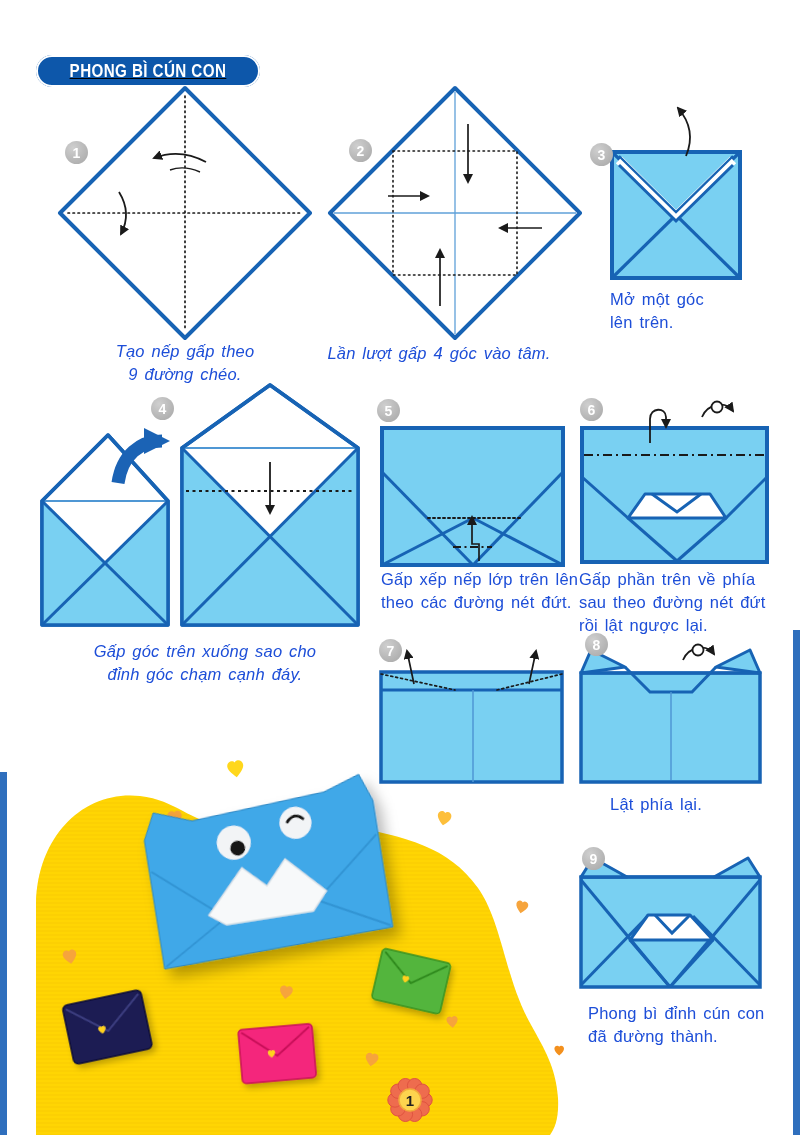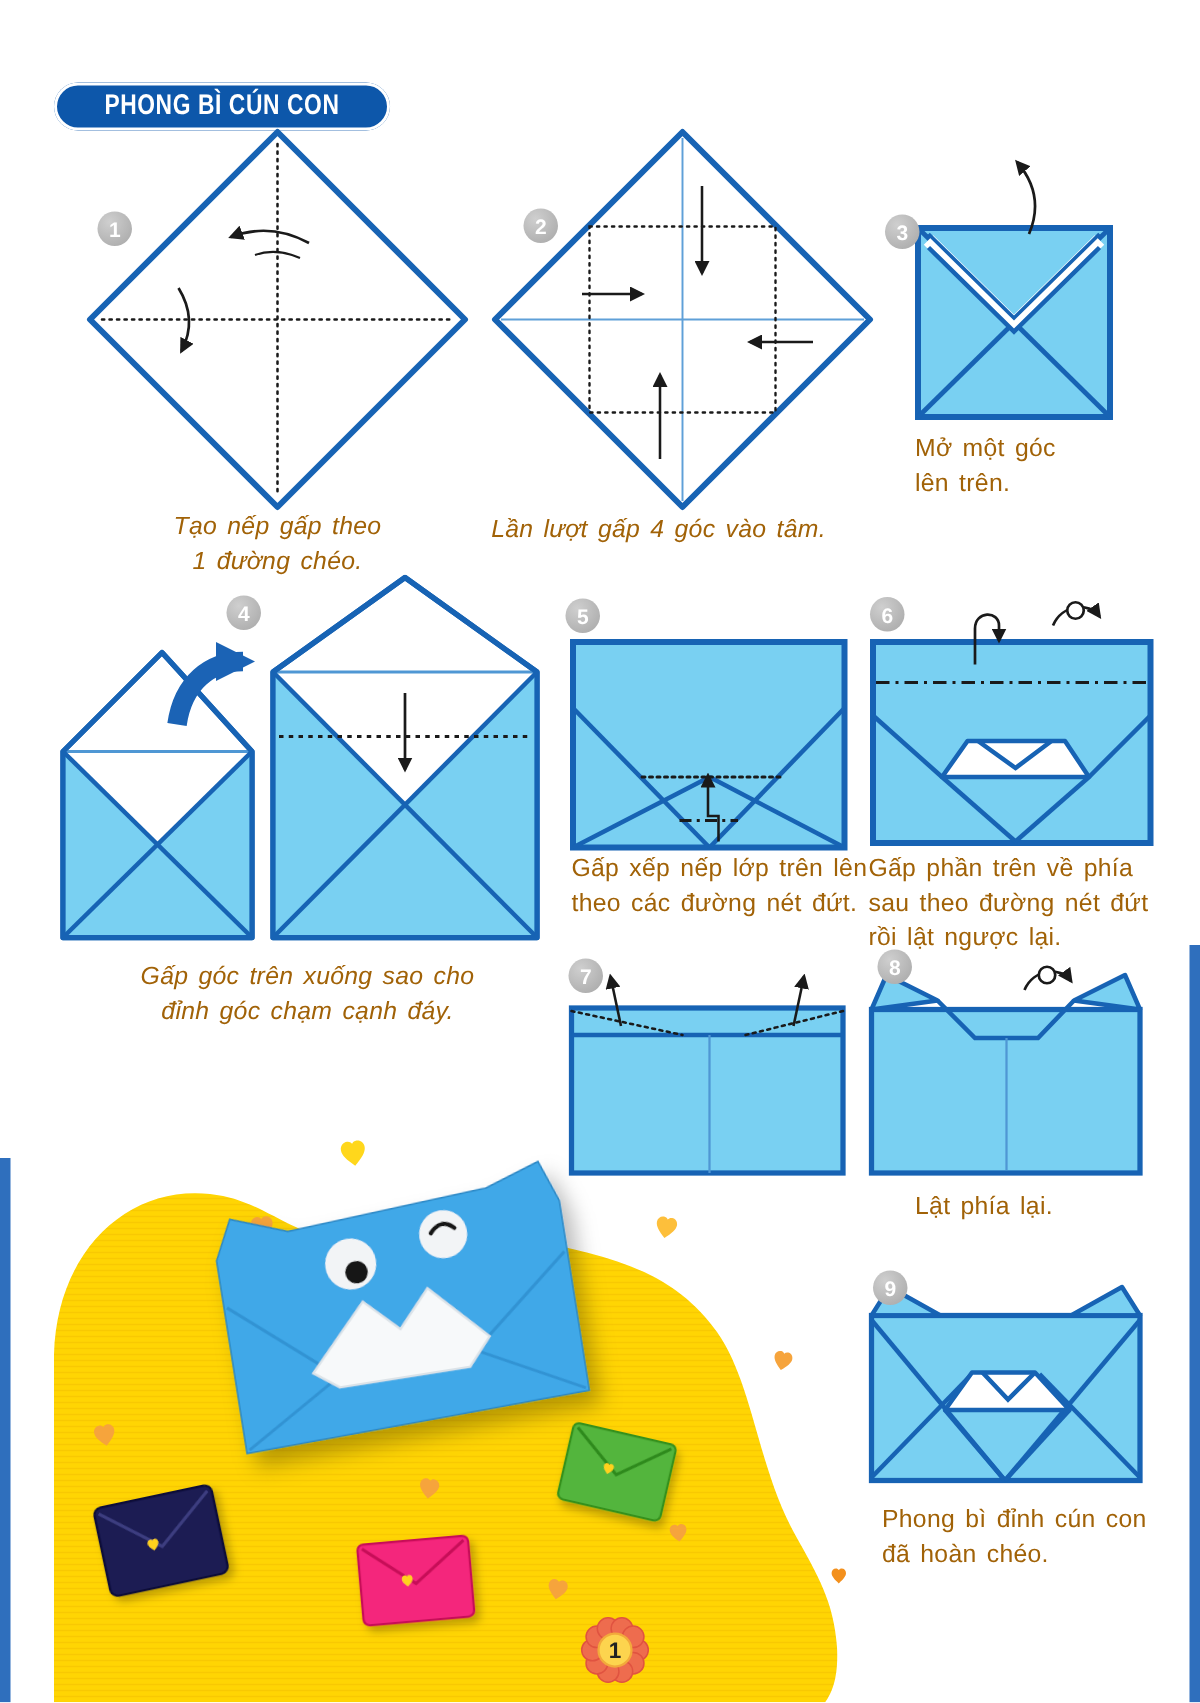--- a/index.html
+++ b/index.html
@@ -1,27 +1,27 @@
 <!DOCTYPE html>
 <html style="--title_bg: #0d57aa; --paper: #79d0f2; --outline: #1763b4; --badge: #a6a6a6; --photo_yellow: #ffd503; --heart_orange: #f6a43c; --heart_yellow: #ffd71c; --puppy_blue: #3fa8e8; --envelope_navy: #1a1b52; --envelope_green: #53b53d; --envelope_pink: #f4257b; --flower_petal: #ee6c4e; --flower_center: #fdd44e; --edge_strip: #2f6fbd;"><head>
 <meta charset="utf-8">
 <style>
   html,body{margin:0;padding:0;background:#fff;}
   .page{position:relative;width:800px;height:1135px;background:#fff;overflow:hidden;
         font-family:"Liberation Sans",sans-serif;}
   .title-pill{position:absolute;left:36px;top:55px;height:32px;display:inline-flex;
         align-items:center;padding:0 14px;background:var(--title_bg,#0d57aa);
-        border-radius:16px;box-shadow:0 0 0 2px #fff inset;}
+        border-radius:16px;box-shadow:0 0 0 2px #fff inset;text-decoration:underline;}
   .title-pill span{color:#fff;font-weight:bold;font-size:19px;letter-spacing:.5px;
         display:inline-block;transform:scaleX(.8);transform-origin:center;white-space:nowrap;}
   .badge{position:absolute;width:23px;height:23px;border-radius:50%;
         background:radial-gradient(circle at 35% 30%, #cfcfcf, var(--badge,#a6a6a6));
         color:#fff;font-weight:bold;font-size:14px;display:flex;align-items:center;
         justify-content:center;}
-  .caption{position:absolute;color:#a16207;font-size:16.5px;line-height:23px;
+  .caption{position:absolute;color:#1d4ed8;font-size:16.5px;line-height:23px;
         letter-spacing:.2px;word-spacing:2px;}
   .caption.center{text-align:center;font-style:italic;}
   .diagram{position:absolute;}
   .edge-strip{position:absolute;width:7px;background:var(--edge_strip,#2f6fbd);}
 </style>
 </head>
 <body>
 
 <div class="page">
 
@@ -282,21 +282,21 @@
   <div class="badge" style="left:590px;top:143px">3</div>
   <div class="badge" style="left:151px;top:397px">4</div>
   <div class="badge" style="left:377px;top:399px">5</div>
   <div class="badge" style="left:580px;top:398px">6</div>
   <div class="badge" style="left:379px;top:639px">7</div>
   <div class="badge" style="left:585px;top:633px">8</div>
   <div class="badge" style="left:582px;top:847px">9</div>
 
   <div class="caption center" style="left:70px;top:340px;width:230px">
     <div>Tạo nếp gấp theo</div>
-    <div>1 đường chéo.</div>
+    <div>9 đường chéo.</div>
   </div>
   <div class="caption center" style="left:314px;top:342px;width:250px">
     <div>Lần lượt gấp 4 góc vào tâm.</div>
   </div>
   <div class="caption" style="left:610px;top:288px;width:160px">
     <div>Mở một góc</div>
     <div>lên trên.</div>
   </div>
   <div class="caption center" style="left:80px;top:640px;width:250px">
     <div>Gấp góc trên xuống sao cho</div>
@@ -311,21 +311,21 @@
     <div>sau theo đường nét đứt</div>
     <div>rồi lật ngược lại.</div>
   </div>
   <div class="caption" style="left:394px;top:792px;width:190px">
   </div>
   <div class="caption" style="left:610px;top:793px;width:150px">
     <div>Lật phía lại.</div>
   </div>
   <div class="caption" style="left:588px;top:1002px;width:195px">
     <div>Phong bì đỉnh cún con</div>
-    <div>đã hoàn chéo.</div>
+    <div>đã đường thành.</div>
   </div>
 
   <svg class="diagram" style="left:386px;top:1074px" width="48" height="52" viewBox="0 0 48 52">
     <g fill="#ee6c4e" stroke="#e05340" stroke-width="1">
       <circle cx="39" cy="26" r="7.2"></circle>
         <circle cx="36.1" cy="34.8" r="7.2"></circle>
       <circle cx="28.6" cy="40.3" r="7.2"></circle>
         <circle cx="19.4" cy="40.3" r="7.2"></circle>
       <circle cx="11.9" cy="34.8" r="7.2"></circle>
         <circle cx="9" cy="26" r="7.2"></circle>

